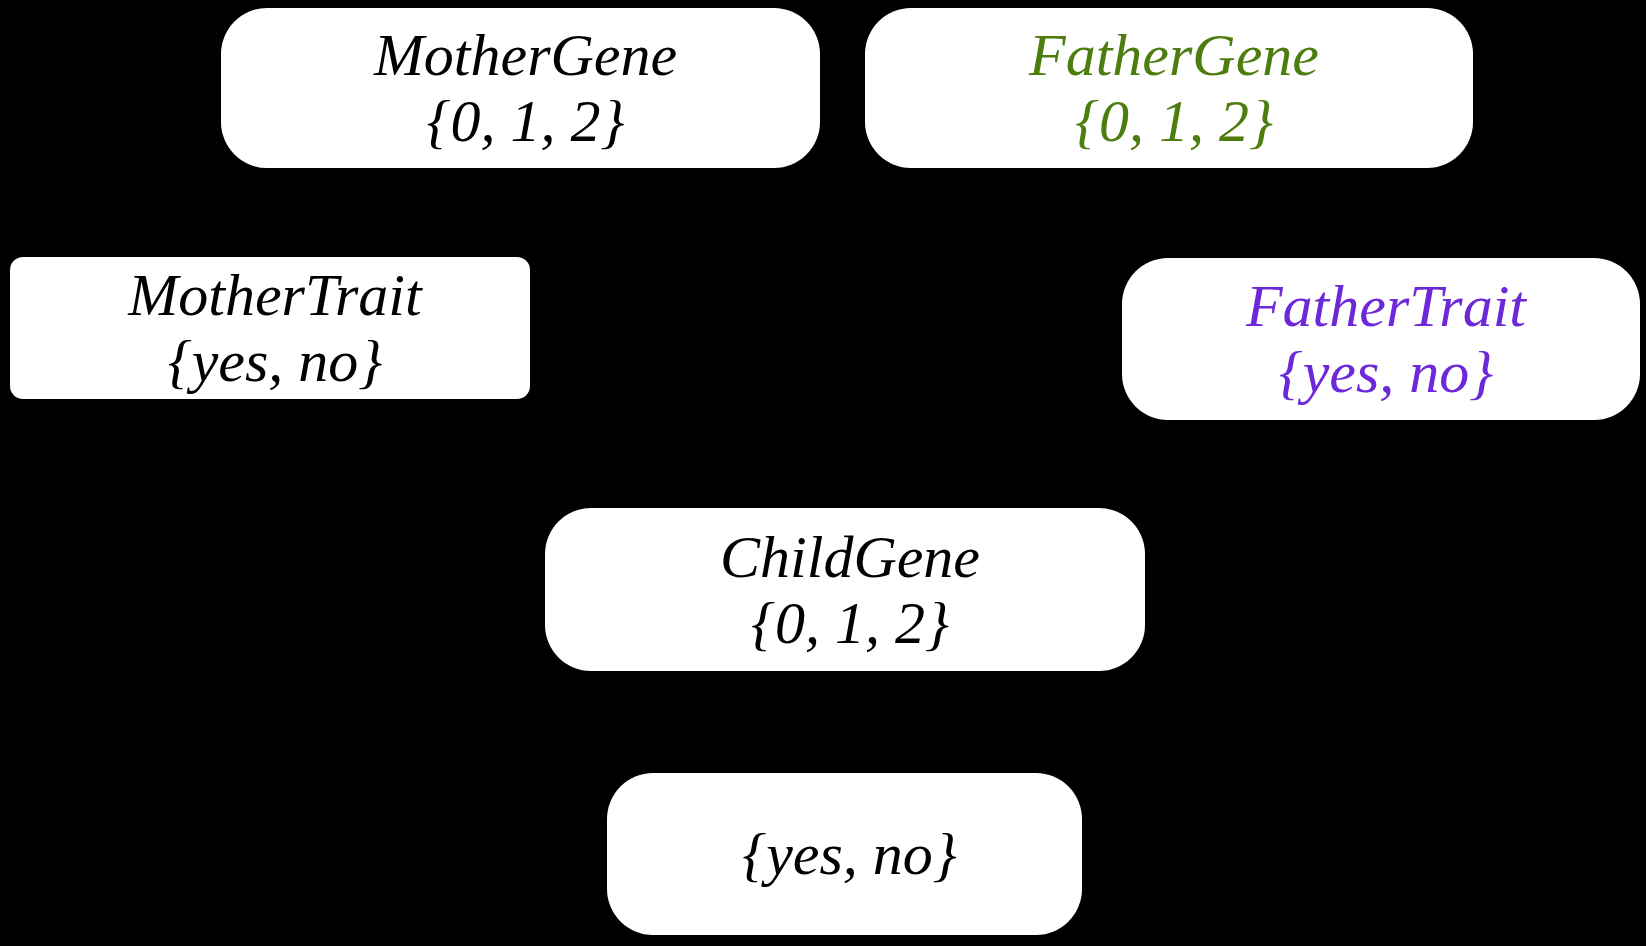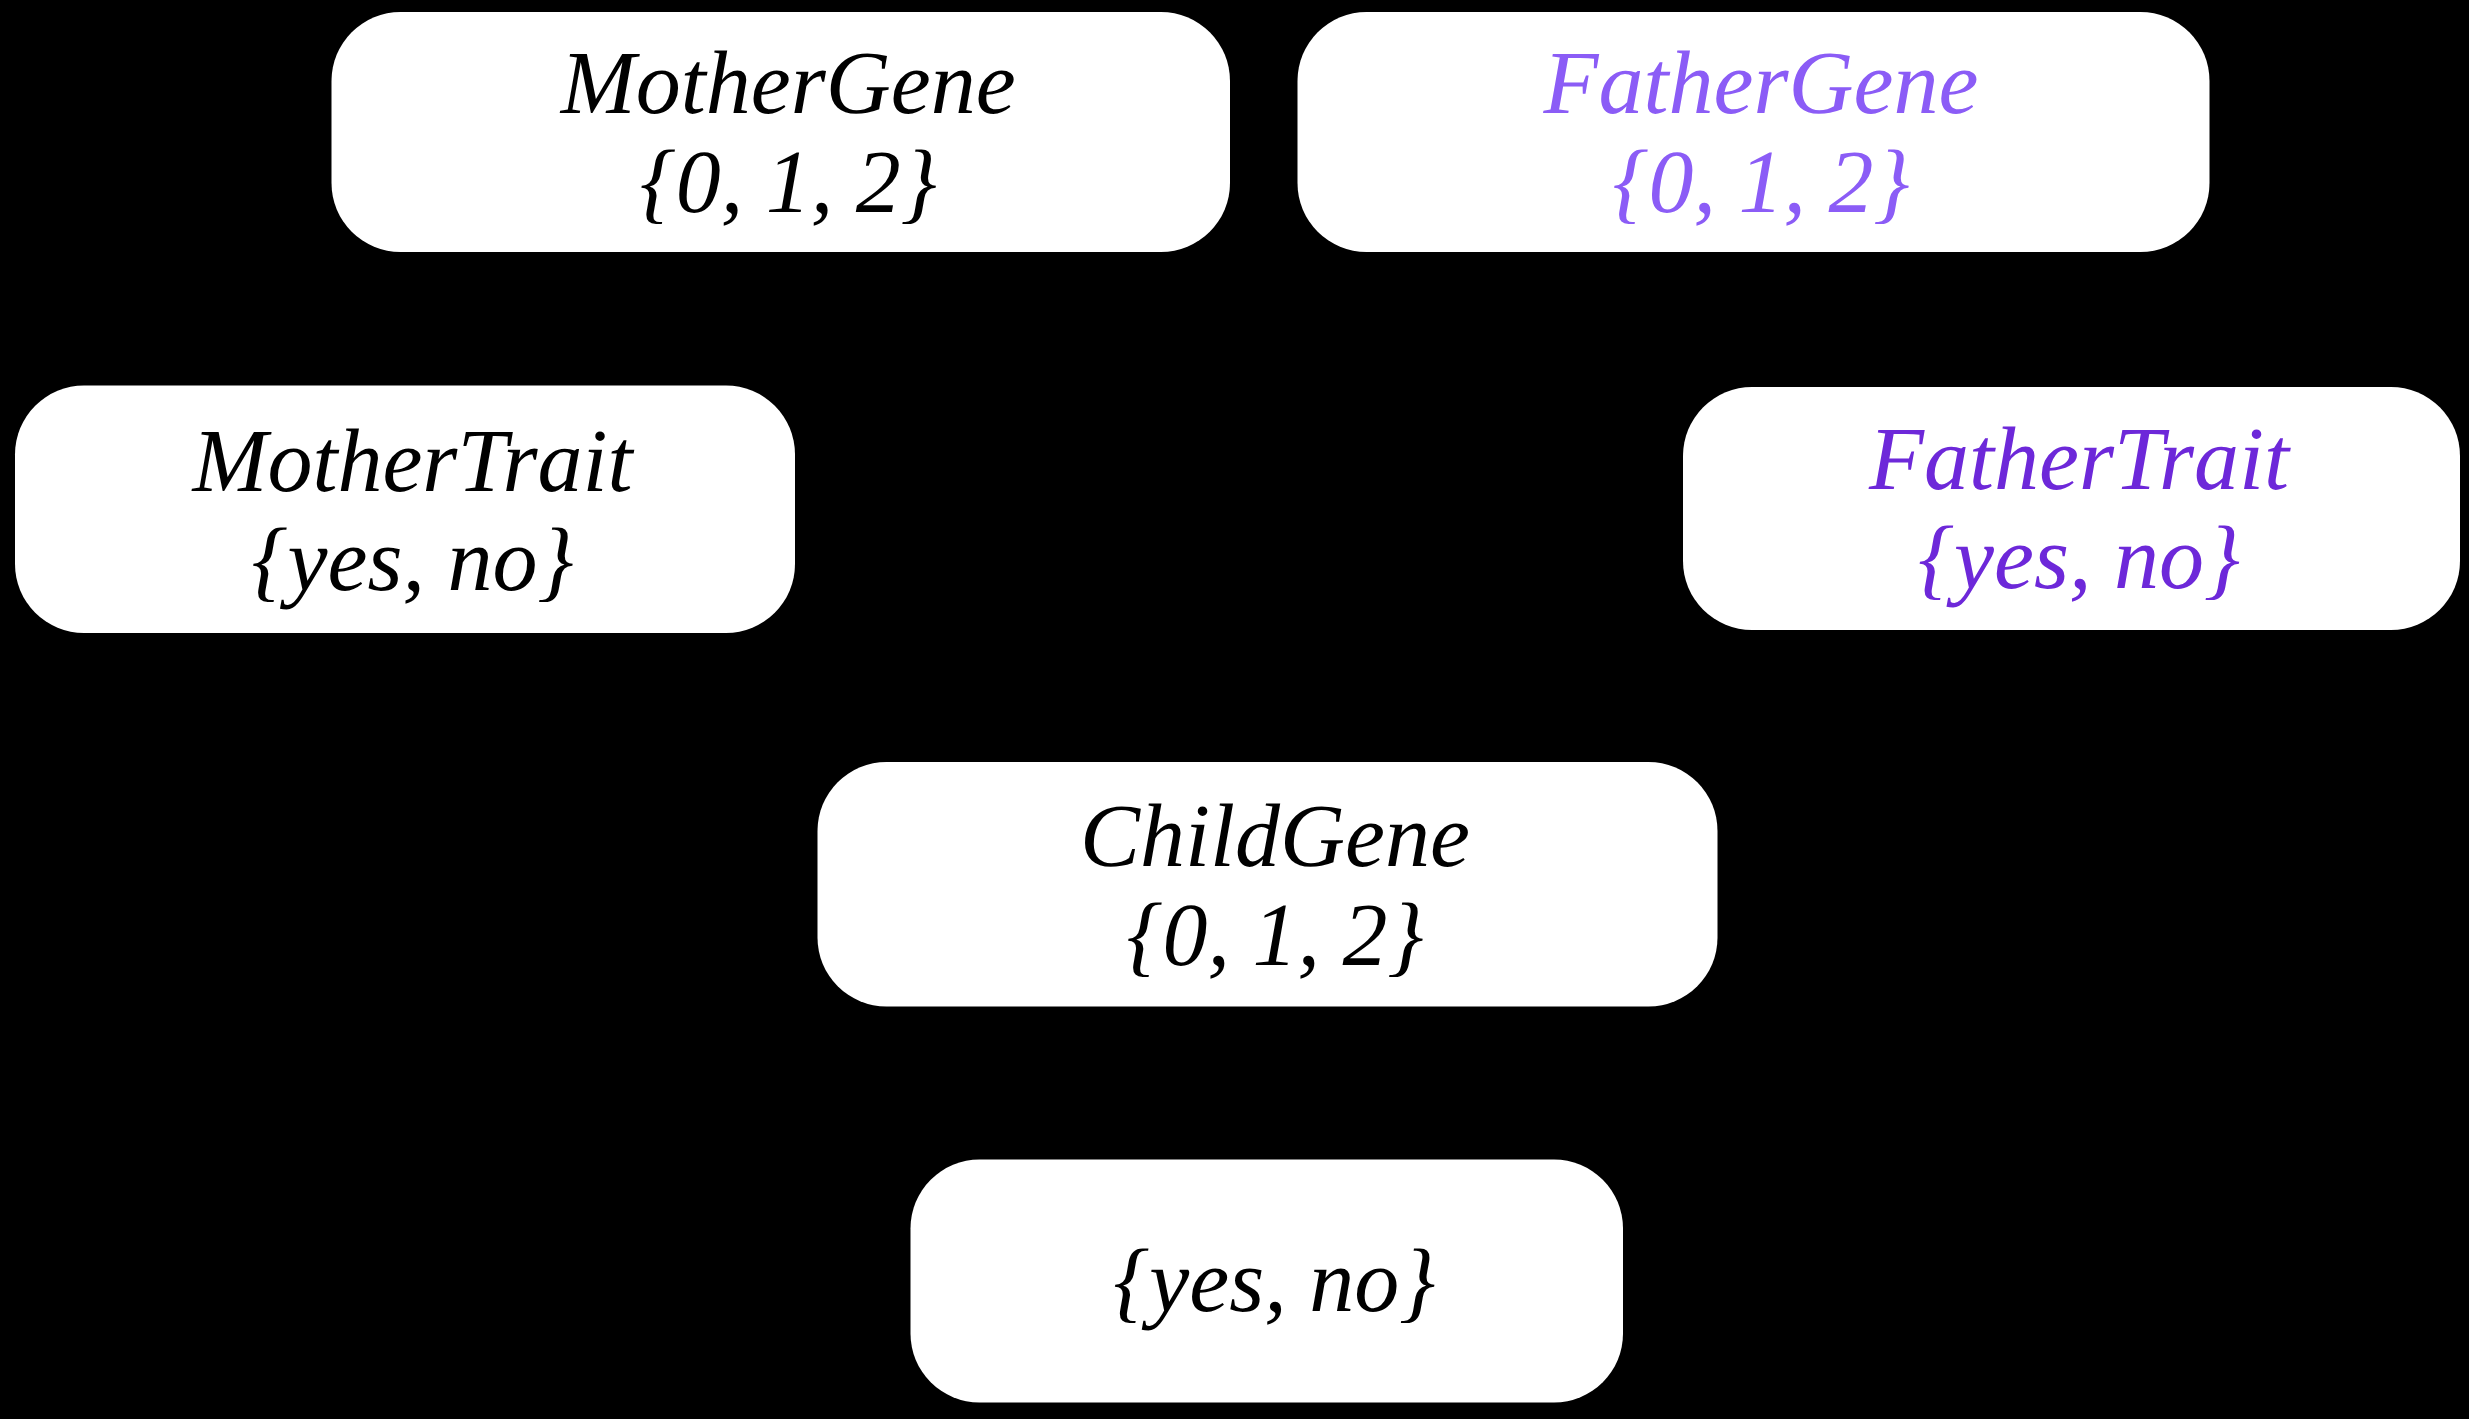--- a/index.html
+++ b/index.html
@@ -34,25 +34,25 @@
   }
 </style>
 </head>
 <body>
 
 <div id="canvas" style="background: rgb(0, 0, 0);">
     <div class="node" style="left: 221px; top: 8px; width: 599px; height: 160px; background: rgb(255, 255, 255); color: rgb(0, 0, 0);">
     <span class="node-label">MotherGene</span>
     <span class="node-domain">{0, 1, 2}</span>
   </div>
-    <div class="node" style="left: 865px; top: 8px; width: 608px; height: 160px; background: rgb(255, 255, 255); color: #8b5cf6;">
+    <div class="node" style="left: 865px; top: 8px; width: 608px; height: 160px; background: rgb(255, 255, 255); color: #4d7c0f;">
     <span class="node-label">FatherGene</span>
     <span class="node-domain">{0, 1, 2}</span>
   </div>
-    <div class="node" style="left: 10px; top: 257px; width: 520px; height: 165px; background: rgb(255, 255, 255); color: rgb(0, 0, 0);">
+    <div class="node" style="left: 10px; top: 257px; width: 520px; height: 142px; background: rgb(255, 255, 255); color: rgb(0, 0, 0); border-radius: 13px;">
     <span class="node-label">MotherTrait</span>
     <span class="node-domain">{yes, no}</span>
   </div>
     <div class="node" style="left: 1122px; top: 258px; width: 518px; height: 162px; background: rgb(255, 255, 255); color: #6d28d9;">
     <span class="node-label">FatherTrait</span>
     <span class="node-domain">{yes, no}</span>
   </div>
     <div class="node" style="left: 545px; top: 508px; width: 600px; height: 163px; background: rgb(255, 255, 255); color: rgb(0, 0, 0);">
     <span class="node-label">ChildGene</span>
     <span class="node-domain">{0, 1, 2}</span>

